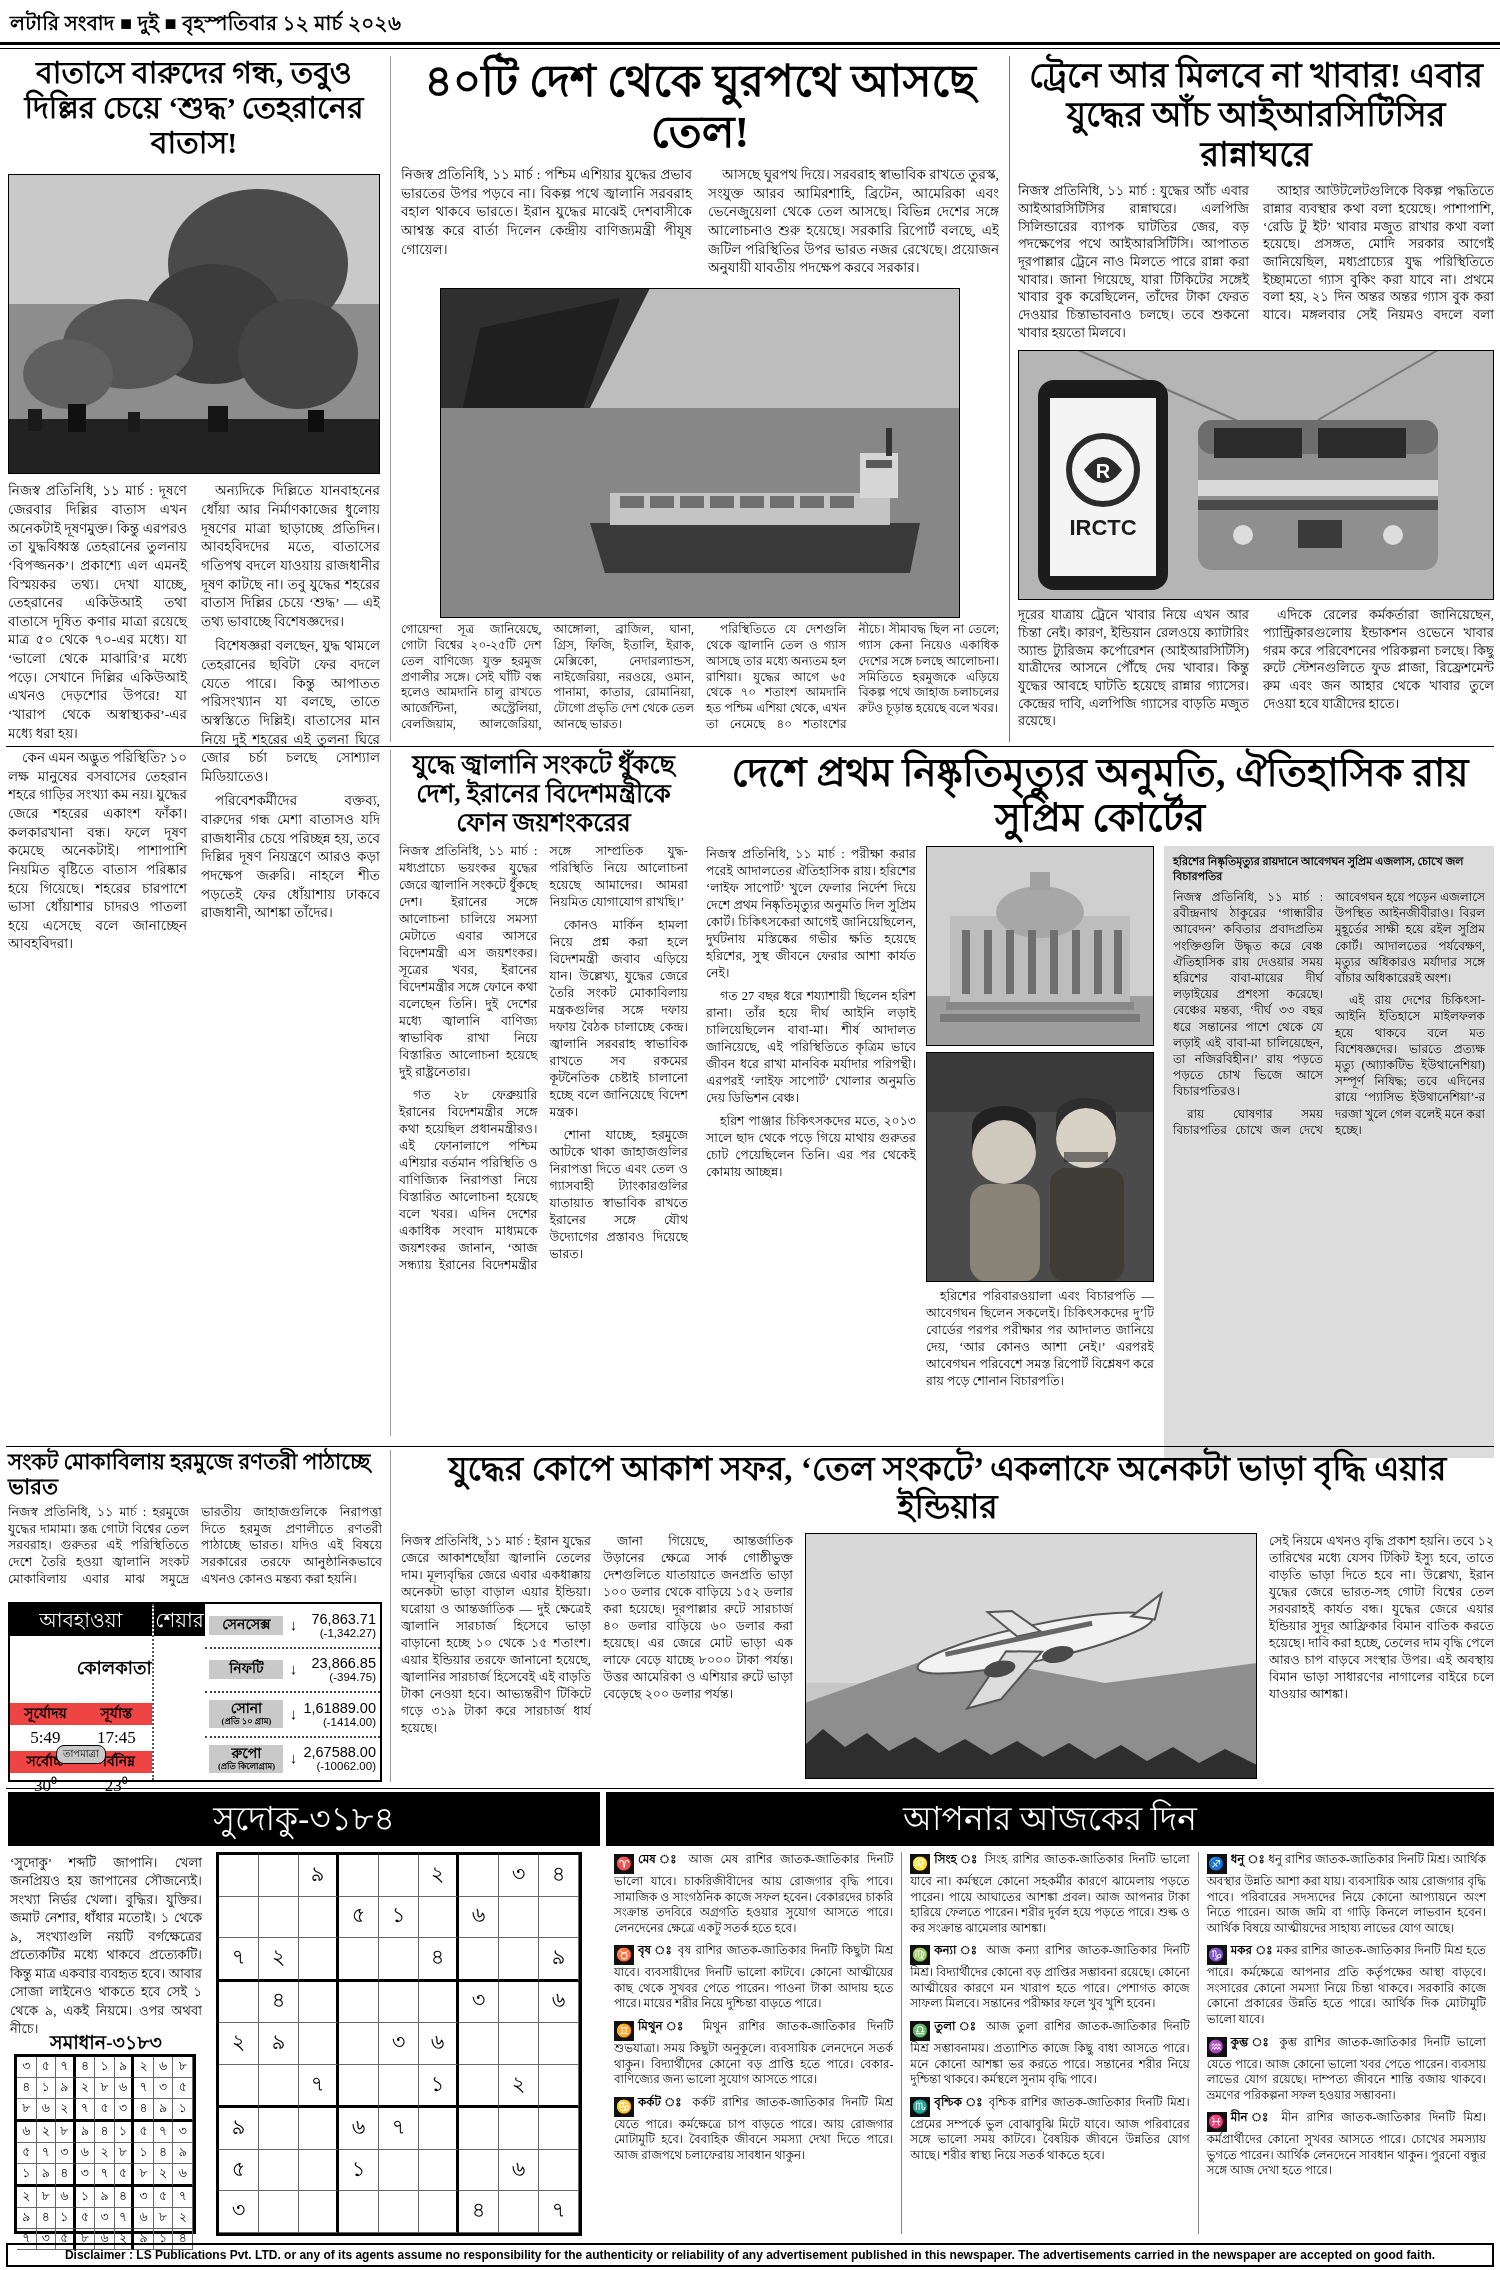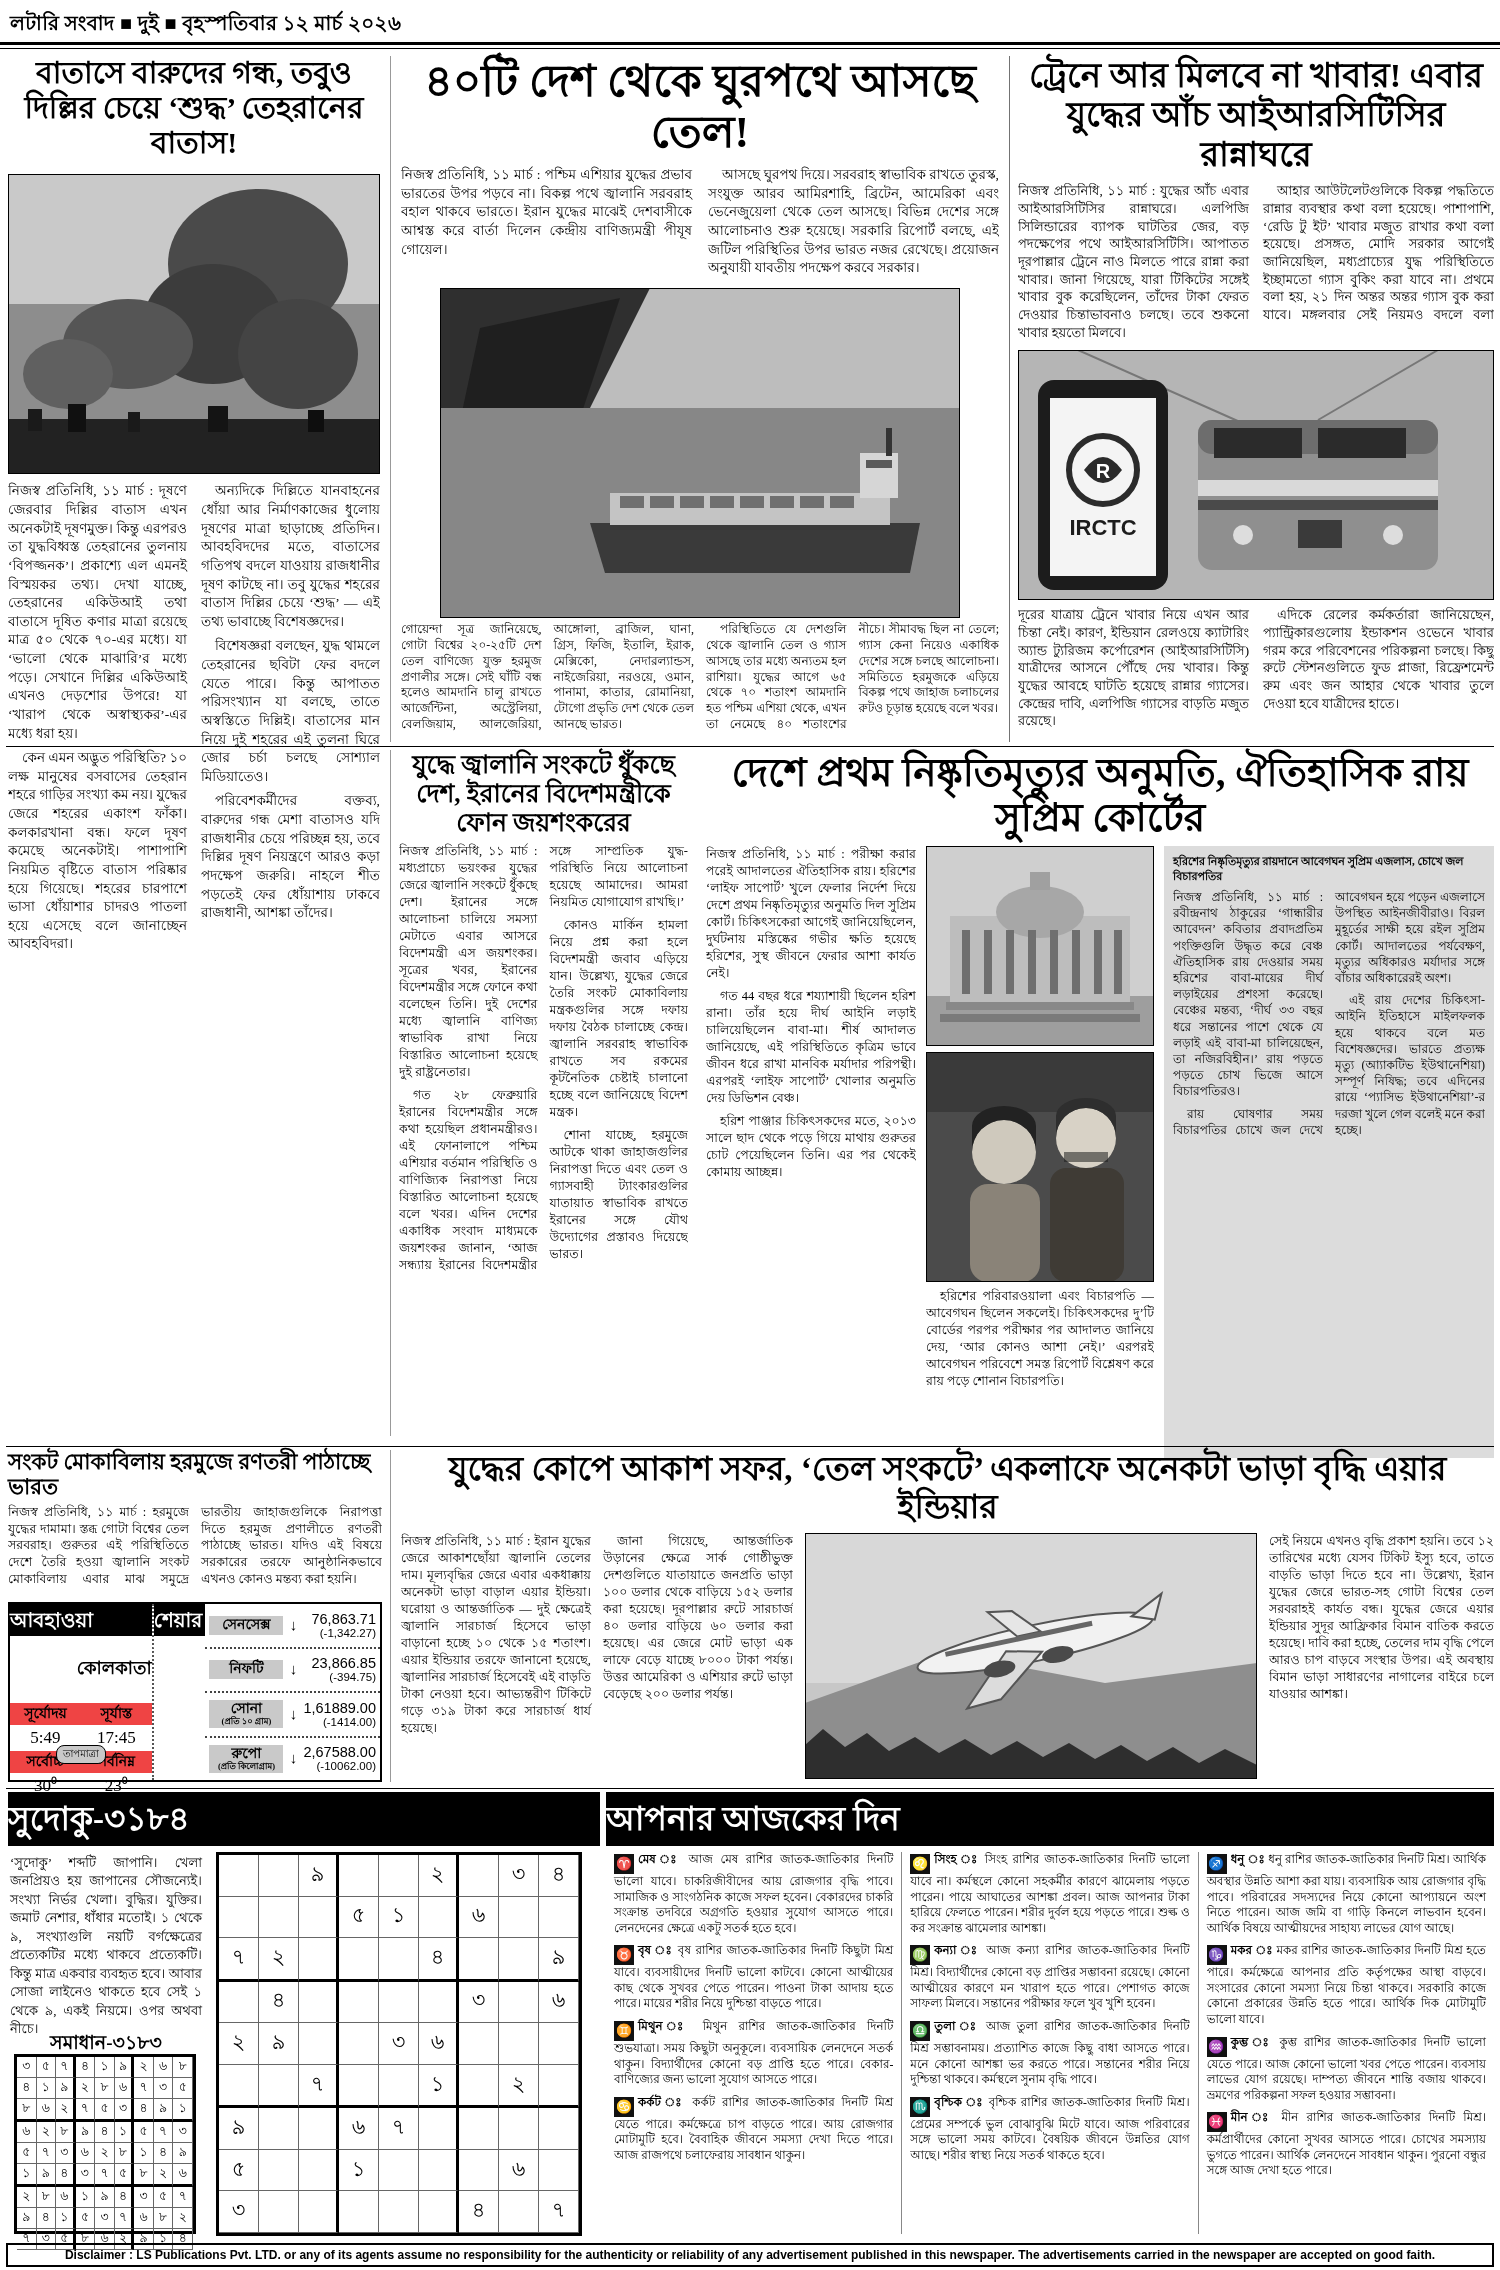--- a/index.html
+++ b/index.html
@@ -45,21 +45,21 @@
   .sc-colB .para { margin-top:6px; }
   .sc-sidebar { width:330px; background:#dcdcdc; padding:8px 9px; overflow:hidden; }
   .sb-h { font-weight:bold; font-size:11px; line-height:1.3; margin-bottom:6px; }
   .sb-body { column-count:2; column-gap:12px; font-size:12px; line-height:1.35; height:530px; overflow:hidden; }
 
   
   #hormuz { position:absolute; left:8px; top:1450px; width:374px; height:146px; }
   #hormuz .headline { font-size:21.5px; text-align:left; }
   .h-body { margin-top:4px; column-count:2; column-gap:12px; font-size:12.5px; line-height:1.34; height:108px; overflow:hidden; }
 
-  .bar { background:#000; color:#fff; font-weight:bold; text-align:left; }
+  .bar { background:#000; color:#fff; font-weight:normal; text-align:center; }
 
   #wxmkt { position:absolute; left:8px; top:1602px; width:374px; height:180px; border:2px solid #000; display:flex; }
   .wx { width:178px; border-right:2px dotted #555; display:flex; flex-direction:column; }
   .wx .bar, .mkt .bar { font-size:20px; line-height:32px; height:32px; }
   .wx-city { text-align:right; font-size:18px; font-weight:bold; padding:18px 0; }
   .wx-grid { flex:1; display:grid; grid-template-columns:1fr 1fr; font-size:14px; text-align:center; position:relative; }
   .wx-lab { background:#ef4444; font-weight:bold; line-height:22px; }
   .wx-val { font-size:17px; line-height:26px; }
   .wx-pill { position:absolute; left:50%; transform:translateX(-50%); top:44%; background:#c9c9c9; border:1px solid #000; border-radius:8px; font-size:10px; padding:0 6px; }
   .mkt { flex:1; display:flex; flex-direction:row; }
@@ -218,21 +218,21 @@
         <p class="para">কোনও মার্কিন হামলা নিয়ে প্রশ্ন করা হলে বিদেশমন্ত্রী জবাব এড়িয়ে যান। উল্লেখ্য, যুদ্ধের জেরে তৈরি সংকট মোকাবিলায় মন্ত্রকগুলির সঙ্গে দফায় দফায় বৈঠক চালাচ্ছে কেন্দ্র। জ্বালানি সরবরাহ স্বাভাবিক রাখতে সব রকমের কূটনৈতিক চেষ্টাই চালানো হচ্ছে বলে জানিয়েছে বিদেশ মন্ত্রক।</p>
         <p class="para">শোনা যাচ্ছে, হরমুজে আটকে থাকা জাহাজগুলির নিরাপত্তা দিতে এবং তেল ও গ্যাসবাহী ট্যাংকারগুলির যাতায়াত স্বাভাবিক রাখতে ইরানের সঙ্গে যৌথ উদ্যোগের প্রস্তাবও দিয়েছে ভারত।</p>
       </div>
   </div>
 
   <div id="sc">
     <div class="headline">দেশে প্রথম নিষ্কৃতিমৃত্যুর অনুমতি, ঐতিহাসিক রায় সুপ্রিম কোর্টের</div>
     <div class="sc-cols">
       <div class="sc-colA">
           <p class="para">নিজস্ব প্রতিনিধি, ১১ মার্চ : পরীক্ষা করার পরেই আদালতের ঐতিহাসিক রায়। হরিশের ‘লাইফ সাপোর্ট’ খুলে ফেলার নির্দেশ দিয়ে দেশে প্রথম নিষ্কৃতিমৃত্যুর অনুমতি দিল সুপ্রিম কোর্ট। চিকিৎসকেরা আগেই জানিয়েছিলেন, দুর্ঘটনায় মস্তিষ্কের গভীর ক্ষতি হয়েছে হরিশের, সুস্থ জীবনে ফেরার আশা কার্যত নেই।</p>
-          <p class="para">গত 44 বছর ধরে শয্যাশায়ী ছিলেন হরিশ রানা। তাঁর হয়ে দীর্ঘ আইনি লড়াই চালিয়েছিলেন বাবা-মা। শীর্ষ আদালত জানিয়েছে, এই পরিস্থিতিতে কৃত্রিম ভাবে জীবন ধরে রাখা মানবিক মর্যাদার পরিপন্থী। এরপরই ‘লাইফ সাপোর্ট’ খোলার অনুমতি দেয় ডিভিশন বেঞ্চ।</p>
+          <p class="para">গত 27 বছর ধরে শয্যাশায়ী ছিলেন হরিশ রানা। তাঁর হয়ে দীর্ঘ আইনি লড়াই চালিয়েছিলেন বাবা-মা। শীর্ষ আদালত জানিয়েছে, এই পরিস্থিতিতে কৃত্রিম ভাবে জীবন ধরে রাখা মানবিক মর্যাদার পরিপন্থী। এরপরই ‘লাইফ সাপোর্ট’ খোলার অনুমতি দেয় ডিভিশন বেঞ্চ।</p>
           <p class="para">হরিশ পাঞ্জার চিকিৎসকদের মতে, ২০১৩ সালে ছাদ থেকে পড়ে গিয়ে মাথায় গুরুতর চোট পেয়েছিলেন তিনি। এর পর থেকেই কোমায় আচ্ছন্ন।</p>
         </div>
       <div class="sc-colB">
         <svg class="photo-frame" viewBox="0 0 228 200" width="228" height="200">
           <rect width="228" height="200" fill="#cfcfcf"></rect>
           <rect y="150" width="228" height="50" fill="#9e9e9e"></rect>
           <rect x="24" y="70" width="180" height="86" fill="#bdbdbd"></rect>
           <ellipse cx="114" cy="66" rx="44" ry="26" fill="#a7a7a7"></ellipse>
           <rect x="104" y="26" width="20" height="18" fill="#a0a0a0"></rect>
           <g fill="#6f6f6f">

